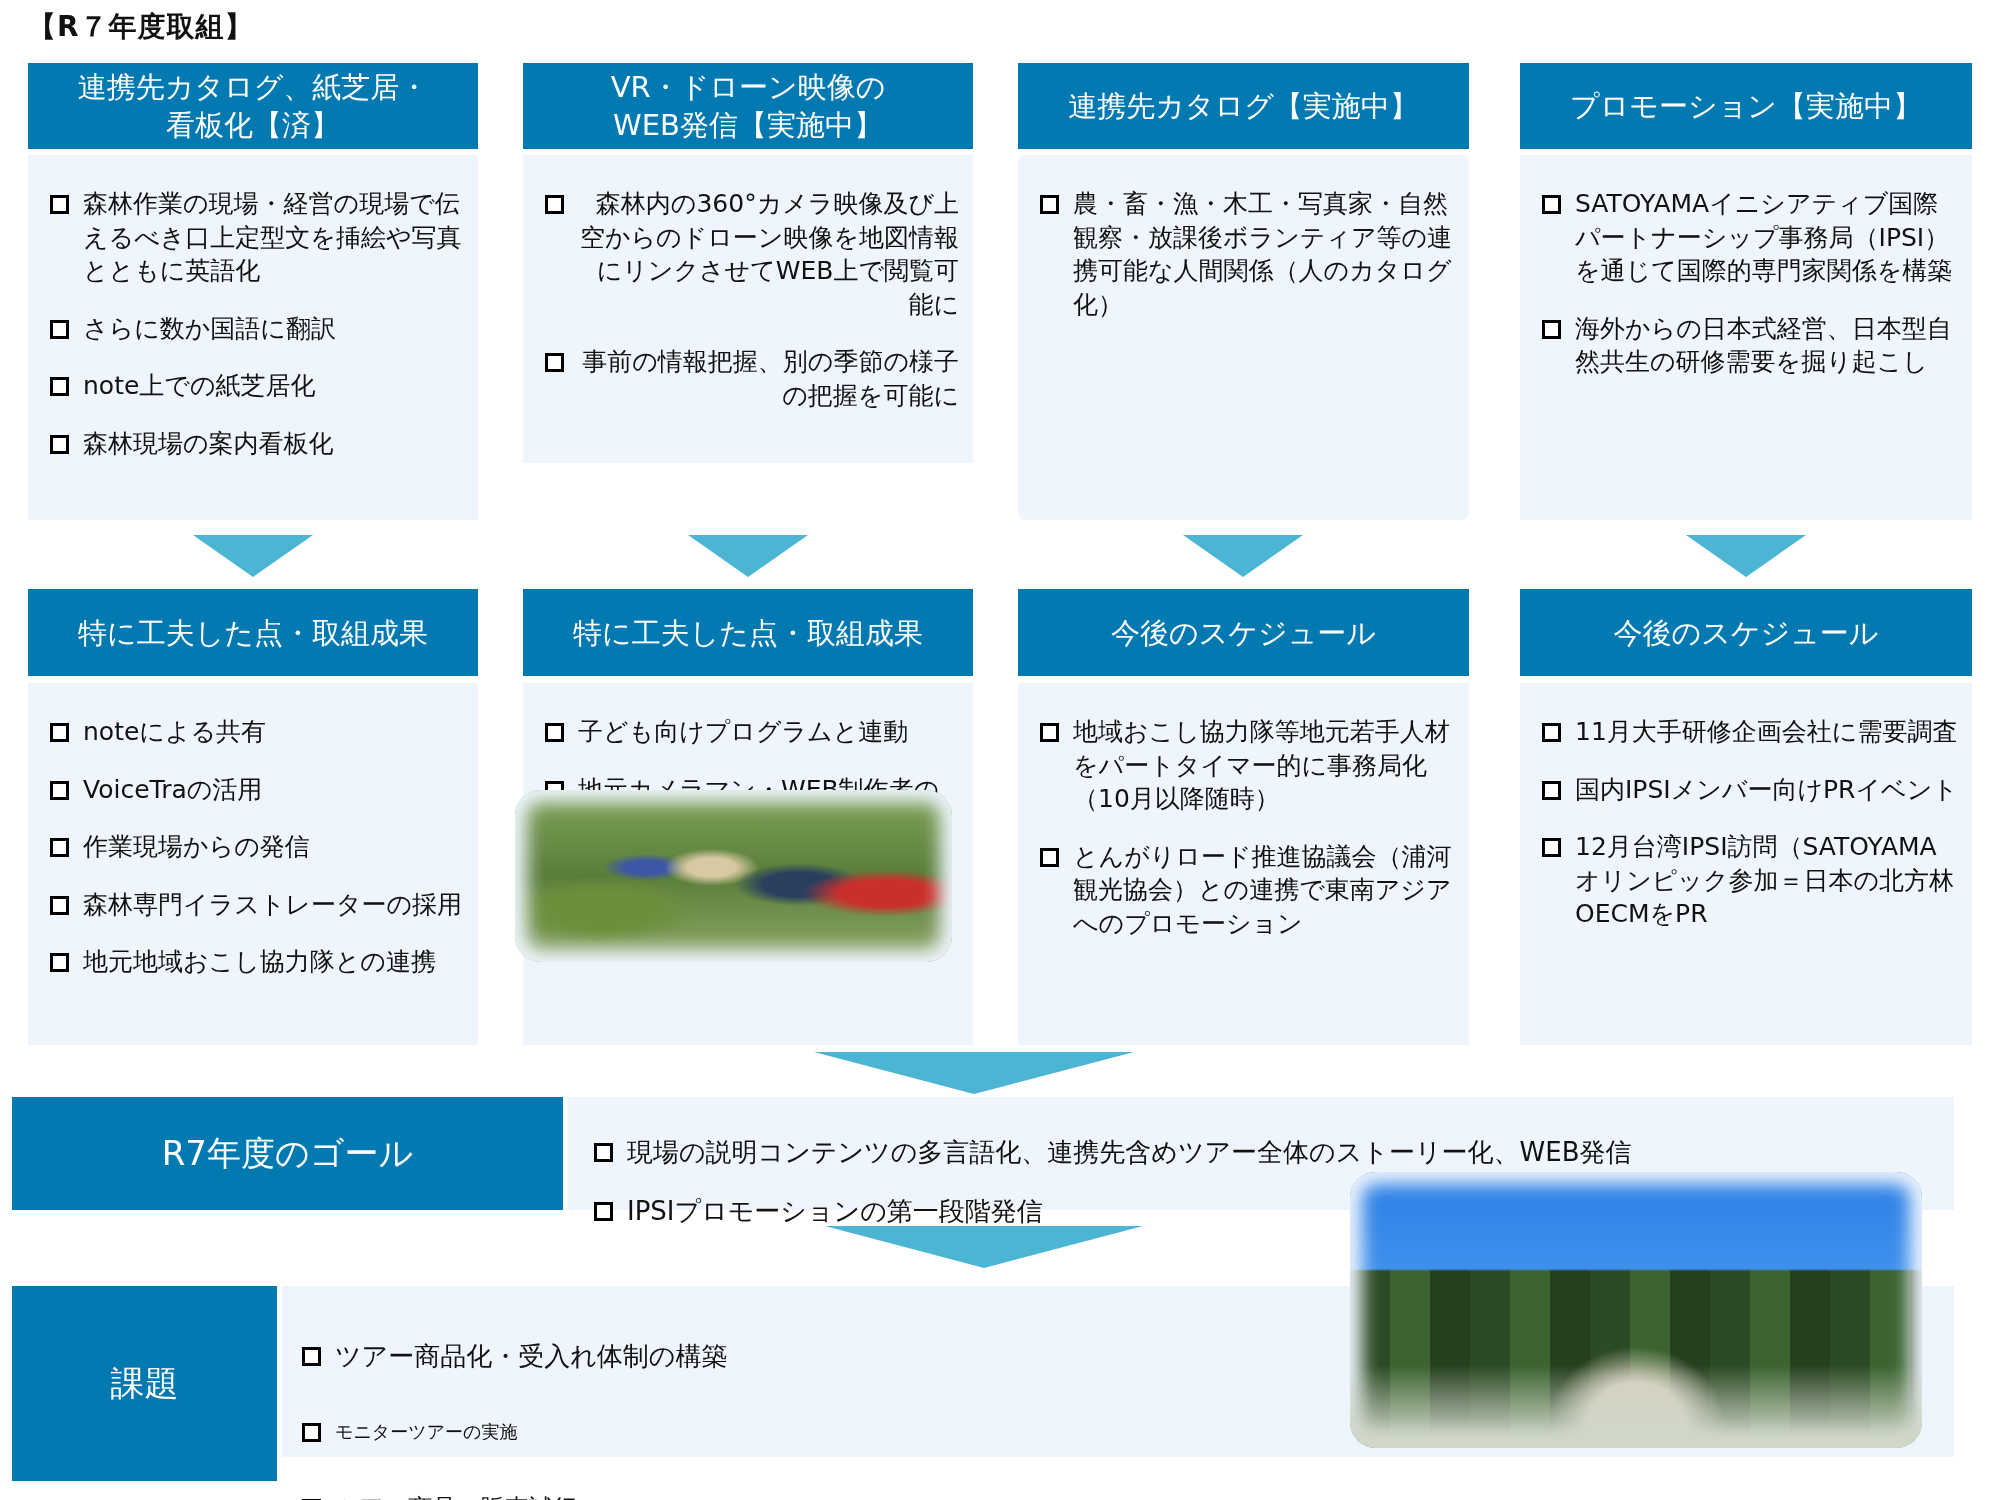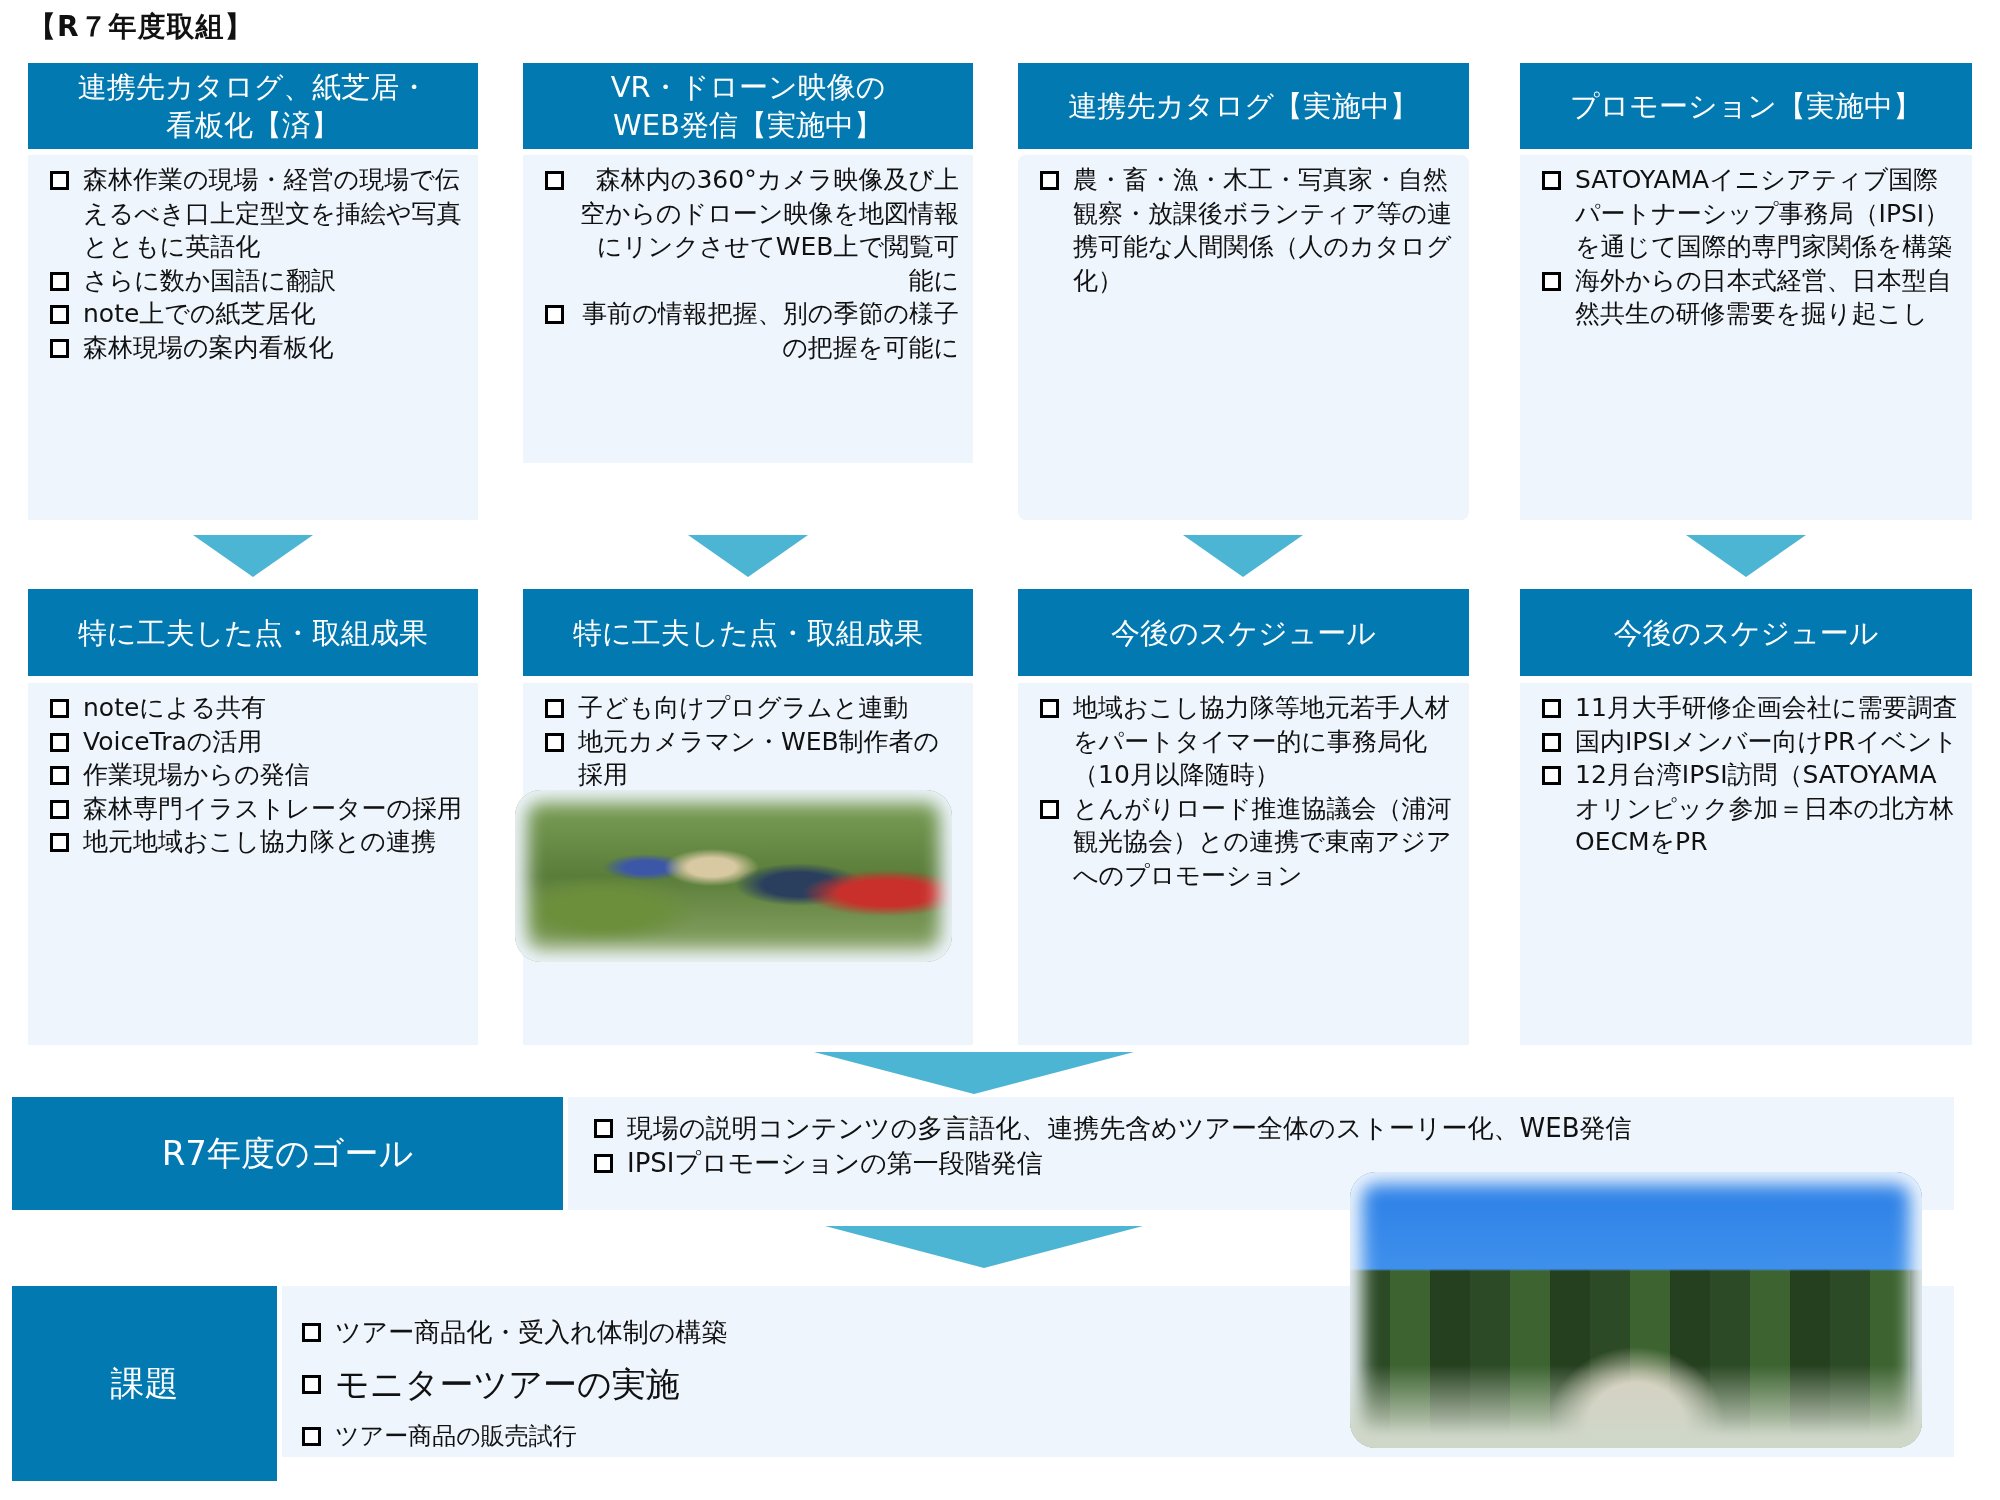--- a/index.html
+++ b/index.html
@@ -4,21 +4,21 @@
 <style>
   html, body { margin:0; padding:0; }
   body { width:2000px; height:1500px; background:#ffffff; position:relative; overflow:hidden;
          font-family:"DejaVu Sans","Liberation Sans",sans-serif; color:#111; }
   .abs { position:absolute; }
   .title { left:28px; top:8px; font-size:28px; font-weight:bold; letter-spacing:1px; }
   .hdr { background:#0279b0; color:#fff; display:flex; align-items:center; justify-content:center;
          text-align:center; font-size:29px; line-height:38px; padding:0 12px; box-sizing:border-box; }
   .body { background:#eef5fd; box-sizing:border-box; padding:8px 14px 0 18px; }
   ul.b { list-style:none; margin:0; padding:0; }
-  ul.b li { position:relative; padding-left:37px; font-size:25px; line-height:33.5px; }
+  ul.b li { position:relative; padding-left:37px; font-size:25px; line-height:33.5px;margin-top:24px; }
   ul.b li .box { position:absolute; left:4px; top:8px; width:13px; height:13px; border:3px solid #000; background:#fff; }
   .arrow-s { width:0; height:0; border-left:60px solid transparent; border-right:60px solid transparent; border-top:42px solid #4cb5d3; }
   .photo { border-radius:26px; overflow:hidden; box-shadow:0 0 18px 12px #eef5fd inset; }
   .group-photo { background:
       radial-gradient(ellipse at 20% 70%, #6b8f3a 0 10%, transparent 20%),
       radial-gradient(ellipse at 85% 60%, #c9302c 0 9%, transparent 16%),
       radial-gradient(ellipse at 65% 55%, #2a3f5e 0 9%, transparent 16%),
       radial-gradient(ellipse at 45% 45%, #d9c9a3 0 7%, transparent 14%),
       radial-gradient(ellipse at 30% 45%, #3d57a8 0 5%, transparent 10%),
       linear-gradient(180deg,#7fa25a 0%,#5a7d3a 50%,#8fa86a 100%); }
@@ -132,18 +132,18 @@
 </div>
 
 <svg class="abs" style="left:825px;top:1226px;" width="318" height="42">
   <polygon points="0,0 318,0 159,42" fill="#4cb5d3"></polygon>
 </svg>
 
 <div class="abs issue-label" style="left:12px;top:1286px;width:265px;height:195px;">課題</div>
 <div class="abs issue-content" style="left:282px;top:1286px;width:1672px;height:171px;padding:20px 0 0 16px;">
   <ul class="b">
     <li style="font-size:26px;line-height:52px;"><span class="box" style="top:17px;"></span><span>ツアー商品化・受入れ体制の構築</span></li>
-    <li style="font-size:34px;line-height:52px;"><span class="box" style="top:17px;"></span><span>モニターツアーの実施</span></li>
+    <li style="font-size:18px;line-height:52px;"><span class="box" style="top:17px;"></span><span>モニターツアーの実施</span></li>
     <li style="font-size:24px;line-height:52px;"><span class="box" style="top:17px;"></span><span>ツアー商品の販売試行</span></li>
   </ul>
 </div>
 
 <div class="abs photo forest-photo" style="left:1350px;top:1172px;width:572px;height:276px;"></div>
 
 </body></html>

